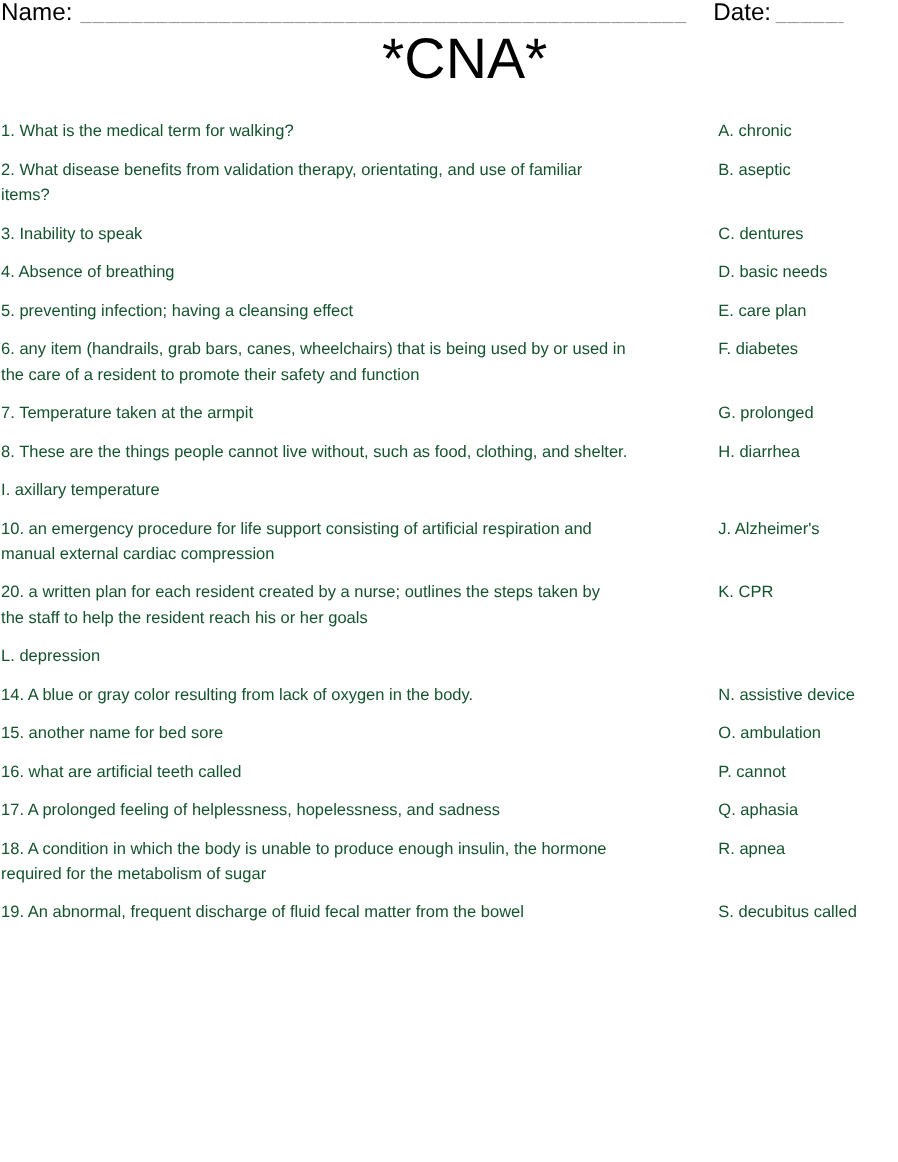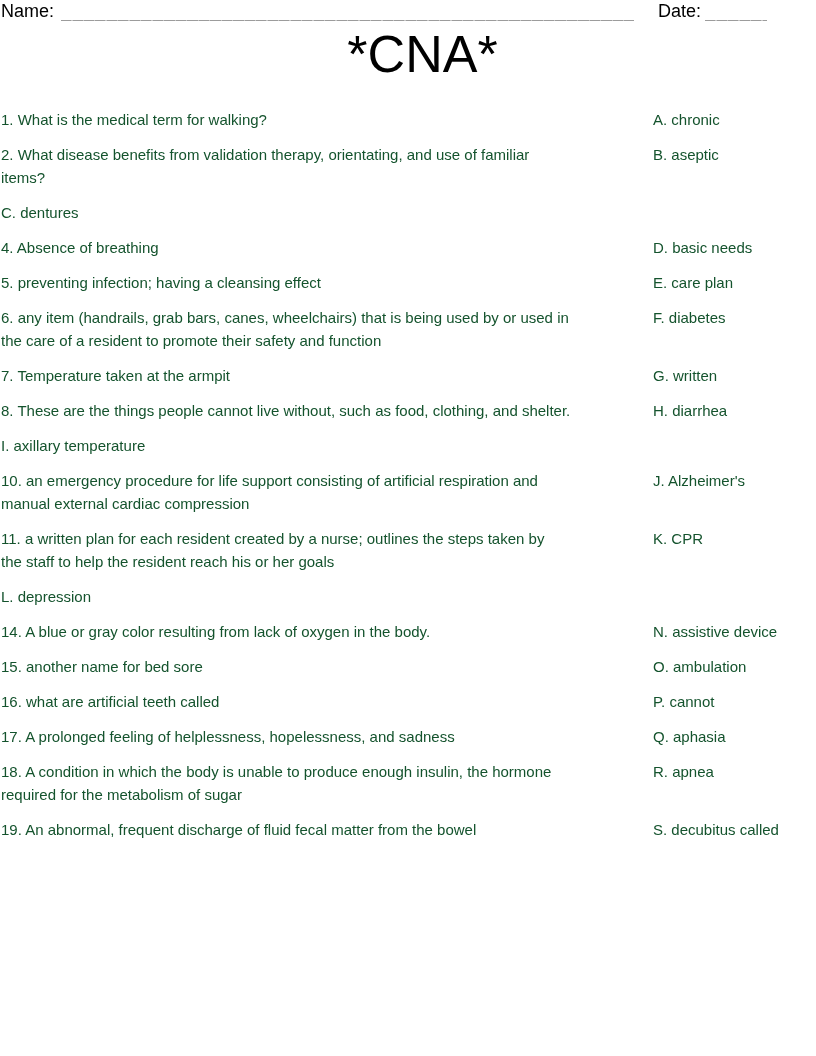--- a/index.html
+++ b/index.html
@@ -17,21 +17,21 @@
     box-sizing: border-box;
     padding: 1px 0 0 1px;
     overflow: hidden;
   }
   
   .header {
     display: flex;
     align-items: flex-end;
     width: 766px;
     height: 20px;
-    font-size: 18px;
+    font-size: 22px;
     line-height: 20px;
   }
   .hdr-label {
     flex: 0 0 auto;
     white-space: nowrap;
   }
   .blank-line {
     display: inline-block;
     height: 17px;
     background-image: repeating-linear-gradient(90deg,
@@ -102,53 +102,54 @@
     <div class="row">
       <p class="q">1. What is the medical term for walking?</p>
       <p class="a">A. chronic</p>
     </div>
     <div class="row">
       <p class="q">2. What disease benefits from validation therapy, orientating, and use of familiar
 items?</p>
       <p class="a">B. aseptic</p>
     </div>
     <div class="row">
+      <p class="q">3. Inability to speak</p>
       <p class="a">C. dentures</p>
     </div>
     <div class="row">
       <p class="q">4. Absence of breathing</p>
       <p class="a">D. basic needs</p>
     </div>
     <div class="row">
       <p class="q">5. preventing infection; having a cleansing effect</p>
       <p class="a">E. care plan</p>
     </div>
     <div class="row">
       <p class="q">6. any item (handrails, grab bars, canes, wheelchairs) that is being used by or used in
 the care of a resident to promote their safety and function</p>
       <p class="a">F. diabetes</p>
     </div>
     <div class="row">
       <p class="q">7. Temperature taken at the armpit</p>
-      <p class="a">G. written</p>
+      <p class="a">G. prolonged</p>
     </div>
     <div class="row">
       <p class="q">8. These are the things people cannot live without, such as food, clothing, and shelter.</p>
       <p class="a">H. diarrhea</p>
     </div>
     <div class="row">
       <p class="a">I. axillary temperature</p>
     </div>
     <div class="row">
       <p class="q">10. an emergency procedure for life support consisting of artificial respiration and
 manual external cardiac compression</p>
       <p class="a">J. Alzheimer's</p>
     </div>
     <div class="row">
-      <p class="q">11. a written plan for each resident created by a nurse; outlines the steps taken by
+      <p class="q">20. a written plan for each resident created by a nurse; outlines the steps taken by
 the staff to help the resident reach his or her goals</p>
       <p class="a">K. CPR</p>
     </div>
     <div class="row">
       <p class="a">L. depression</p>
     </div>
     <div class="row">
       <p class="q">14. A blue or gray color resulting from lack of oxygen in the body.</p>
       <p class="a">N. assistive device</p>
     </div>

